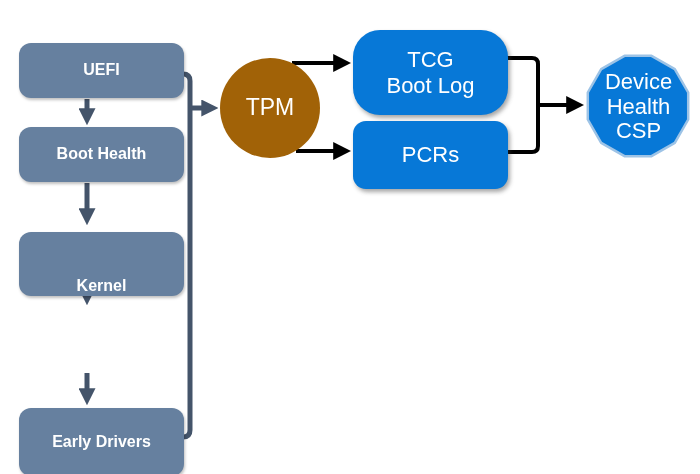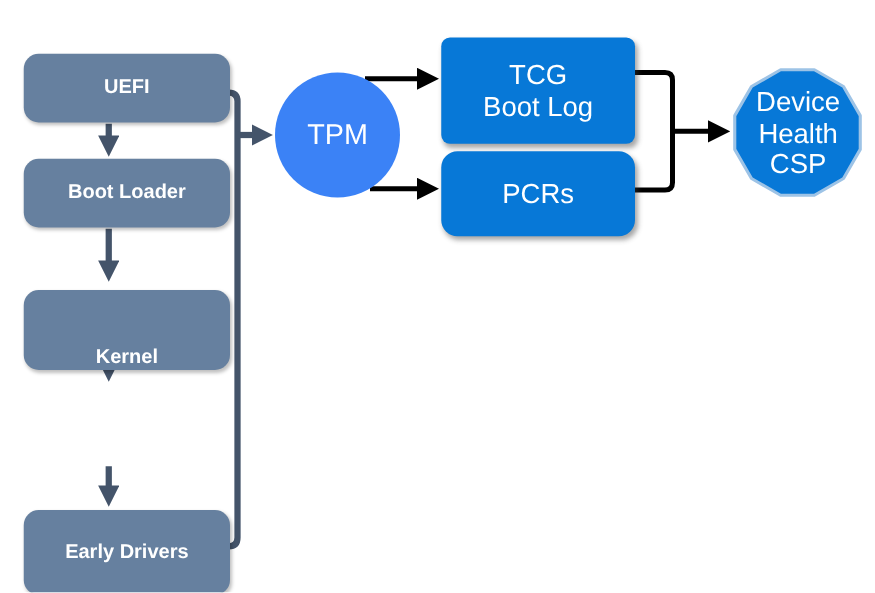--- a/index.html
+++ b/index.html
@@ -48,31 +48,31 @@
   .box-uefi          { top: 43px;  height: 55px; }
   .box-boot-loader   { top: 127px; height: 55px; }
   .box-kernel        { top: 232px; height: 64px; align-items: flex-end; }
   .box-elam          { top: 308px; height: 64px; }
   .box-early-drivers { top: 408px; height: 68px; }
 
   .blue-box {
     left: 353px;
     width: 155px;
     background: #0778D7;
-    border-radius: 7px;
+    border-radius: 27px;
     font-size: 22px;
     box-shadow: 2px 3px 4px rgba(60,60,60,0.45);
   }
   .box-tcg  { top: 30px;  height: 85px; }
   .box-pcrs { top: 121px; height: 68px; border-radius: 13px; justify-content: center; }
 
   .circle-tpm {
     left: 220px; top: 58px;
     width: 100px; height: 100px;
-    background: #3b82f6;
+    background: #a16207;
     border-radius: 50%;
     font-size: 23px;
   }
 
   .csp-label-wrap {
     left: 588px; top: 74px;
     width: 101px; height: 66px;
     font-size: 22px;
     background: transparent;
     z-index: 3;
@@ -108,21 +108,21 @@
     <path d="M507,58 H532 Q538,58 538,64 V146 Q538,152 532,152 H507" fill="none" stroke="#000000" stroke-width="4"></path>
     <line x1="538" y1="105" x2="568" y2="105" stroke="#000000" stroke-width="4" marker-end="url(#ah-black)"></line>
 
     <polygon points="688.2,92.5 674.8,69.2 651.5,55.8 624.5,55.8 601.2,69.2 587.8,92.5 587.8,119.5 601.2,142.8 624.5,156.2 651.5,156.2 674.8,142.8 688.2,119.5" fill="#0778D7" stroke="#9DC3E6" stroke-width="2.5" stroke-linejoin="round"></polygon>
   </svg>
 
   <div class="node gray-box box-uefi">
     <span class="node-label">UEFI</span>
   </div>
   <div class="node gray-box box-boot-loader">
-    <span class="node-label">Boot Loader</span>
+    <span class="node-label">Boot Health</span>
   </div>
   <div class="node gray-box box-kernel">
     <span class="node-label">Kernel</span>
   </div>
   <div class="node gray-box box-early-drivers">
     <span class="node-label">Early Drivers</span>
   </div>
 
   <div class="node circle-tpm">
     <span class="node-label">TPM</span>

